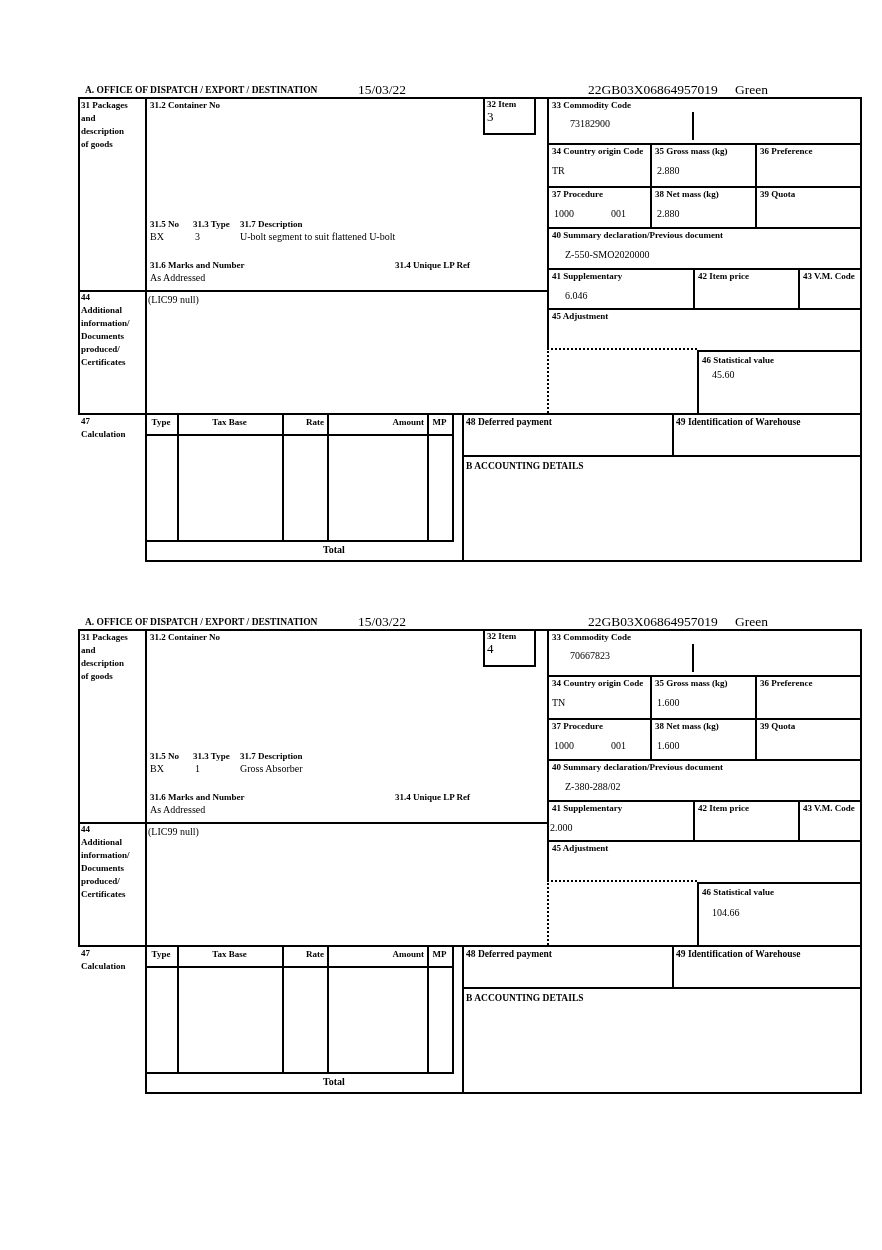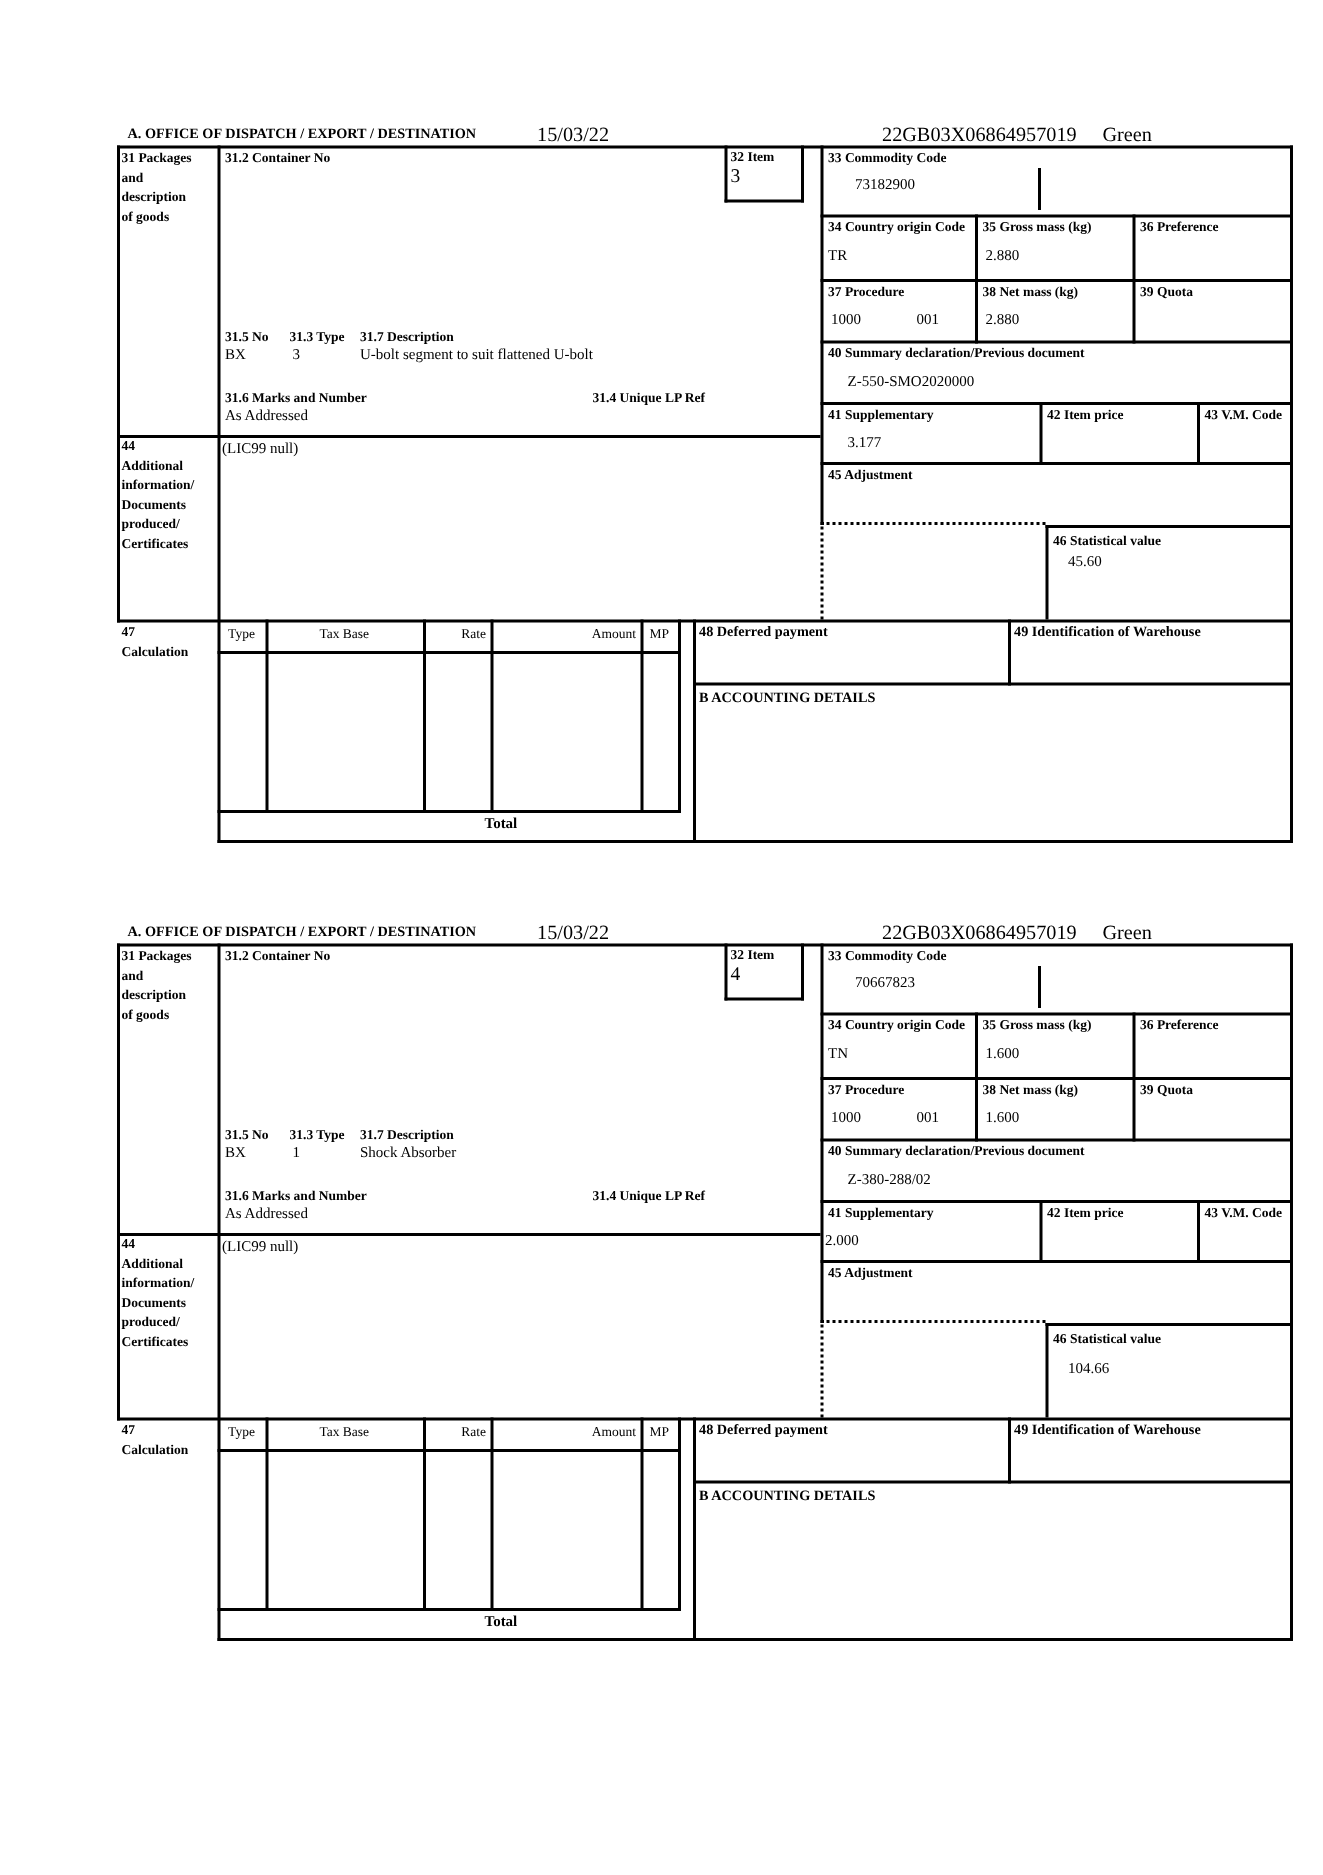--- a/index.html
+++ b/index.html
@@ -7,21 +7,21 @@
         font-family:"Liberation Serif","DejaVu Serif",serif;overflow:hidden;}
   .sec{position:absolute;left:78px;width:784px;height:480px;}
   .lbl{position:absolute;font-size:9px;font-weight:bold;white-space:nowrap;line-height:11px;}
   .lbl2{position:absolute;font-size:9.5px;font-weight:bold;white-space:nowrap;}
   .val{position:absolute;font-size:10px;white-space:nowrap;line-height:15px;}
   .hdrval{position:absolute;font-size:13.5px;white-space:nowrap;}
   .hl{position:absolute;background:#000;height:2px;}
   .vl{position:absolute;background:#000;width:2px;}
   .dh{position:absolute;border-top:2px dotted #000;height:0;}
   .dv{position:absolute;border-left:2px dotted #000;width:0;}
-  .chead{position:absolute;font-size:9px;font-weight:normal;top:334px;line-height:11px;}
+  .chead{position:absolute;font-size:9px;font-weight:bold;top:334px;line-height:11px;}
   .ctr{text-align:center;}
   .rgt{text-align:right;padding-right:3px;box-sizing:border-box;}
 </style>
 </head>
 <body>
 
 <div id="page">
 <div class="sec" style="top: 83px;">
 
   <div class="lbl2" style="left:7px;top:2px">A.  OFFICE OF DISPATCH / EXPORT / DESTINATION</div>
@@ -109,21 +109,21 @@
   <div class="val" style="left:476px;top:123px">1000</div>
   <div class="val" style="left:533px;top:123px">001</div>
   <div class="lbl" style="left:577px;top:106px">38 Net mass (kg)</div>
   <div class="val" style="left:579px;top:123px">2.880</div>
   <div class="lbl" style="left:682px;top:106px">39 Quota</div>
 
   <div class="lbl" style="left:474px;top:147px">40 Summary declaration/Previous document</div>
   <div class="val" style="left:487px;top:164px">Z-550-SMO2020000</div>
 
   <div class="lbl" style="left:474px;top:188px">41 Supplementary</div>
-  <div class="val" style="left:487px;top:205px">3.177</div>
+  <div class="val" style="left:487px;top:205px">6.046</div>
   <div class="lbl" style="left:620px;top:188px">42 Item price</div>
   <div class="lbl" style="left:725px;top:188px">43 V.M. Code</div>
 
   <div class="lbl" style="left:474px;top:228px">45 Adjustment</div>
 
   <div class="lbl" style="left:624px;top:272px">46 Statistical value</div>
   <div class="val" style="left:634px;top:284px">45.60</div>
 
   <div class="lbl" style="left:3px;top:333px">47</div>
   <div class="lbl" style="left:3px;top:346px">Calculation</div>
@@ -191,21 +191,21 @@
 
   <div class="lbl" style="left:72px;top:17px">31.2 Container No</div>
   <div class="lbl" style="left:409px;top:16px">32 Item</div>
   <div class="val" style="left:409px;top:26px;font-size:13px">4</div>
 
   <div class="lbl" style="left:72px;top:136px">31.5 No</div>
   <div class="lbl" style="left:115px;top:136px">31.3 Type</div>
   <div class="lbl" style="left:162px;top:136px">31.7 Description</div>
   <div class="val" style="left:72px;top:146px">BX</div>
   <div class="val" style="left:117px;top:146px">1</div>
-  <div class="val" style="left:162px;top:146px">Shock Absorber</div>
+  <div class="val" style="left:162px;top:146px">Gross Absorber</div>
 
   <div class="lbl" style="left:72px;top:177px">31.6 Marks and Number</div>
   <div class="lbl" style="left:317px;top:177px">31.4 Unique LP Ref</div>
   <div class="val" style="left:72px;top:187px">As Addressed</div>
 
   <div class="lbl" style="left:3px;top:209px">44</div>
   <div class="lbl" style="left:3px;top:222px">Additional</div>
   <div class="lbl" style="left:3px;top:235px">information/</div>
   <div class="lbl" style="left:3px;top:248px">Documents</div>
   <div class="lbl" style="left:3px;top:261px">produced/</div>

